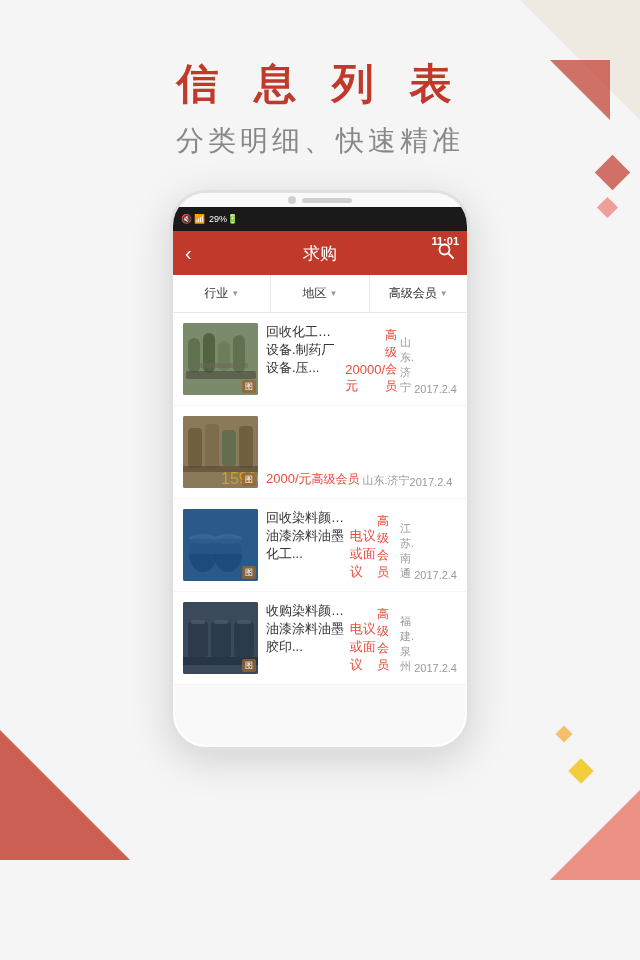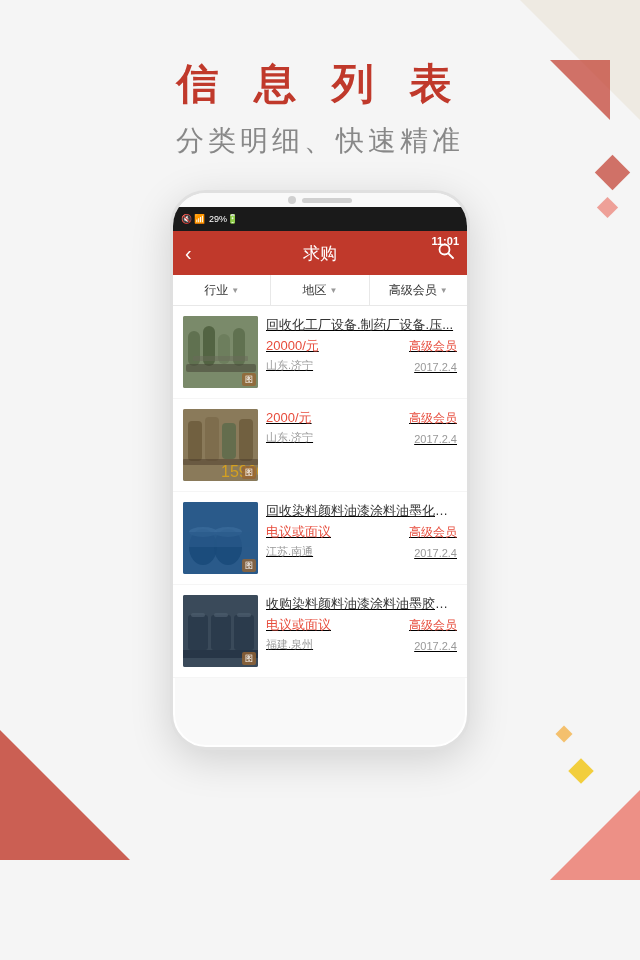--- a/index.html
+++ b/index.html
@@ -219,21 +219,21 @@
       cursor: pointer;
       width: 30px;
       text-align: right;
     }
 
     
     .filter-bar {
       display: flex;
       background: #fff;
       border-bottom: 1px solid #e8e8e8;
-      height: 31px;
+      height: 38px;
     }
 
     .filter-item {
       flex: 1;
       display: flex;
       align-items: center;
       justify-content: center;
       font-size: 12px;
       color: #333;
       border-right: 1px solid #e8e8e8;
@@ -301,23 +301,22 @@
       background: rgba(150,100,50,0.8);
       color: #fff;
       font-size: 8px;
       padding: 1px 3px;
       border-radius: 2px;
     }
 
     .item-content {
       flex: 1;
       display: flex;
-      flex-direction: column;
+      flex-direction: row;
       gap: 3px;
-      text-decoration: underline;
     }
 
     .item-title {
       font-size: 13px;
       color: #333;
       line-height: 1.4;
       overflow: hidden;
       display: -webkit-box;
       -webkit-line-clamp: 1;
       -webkit-box-orient: vertical;

